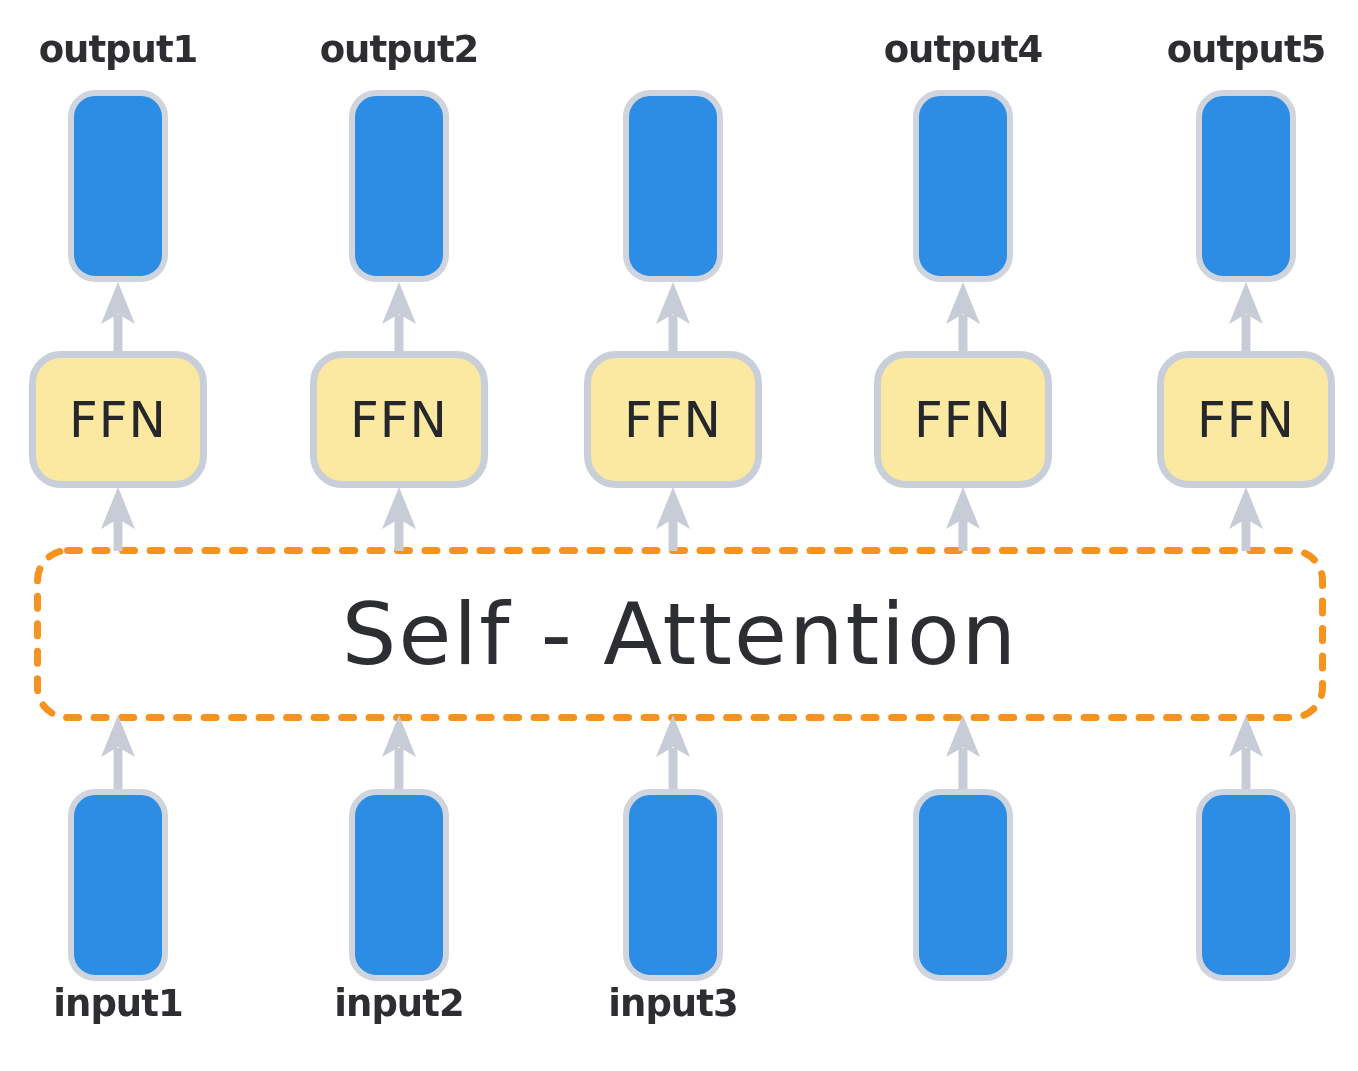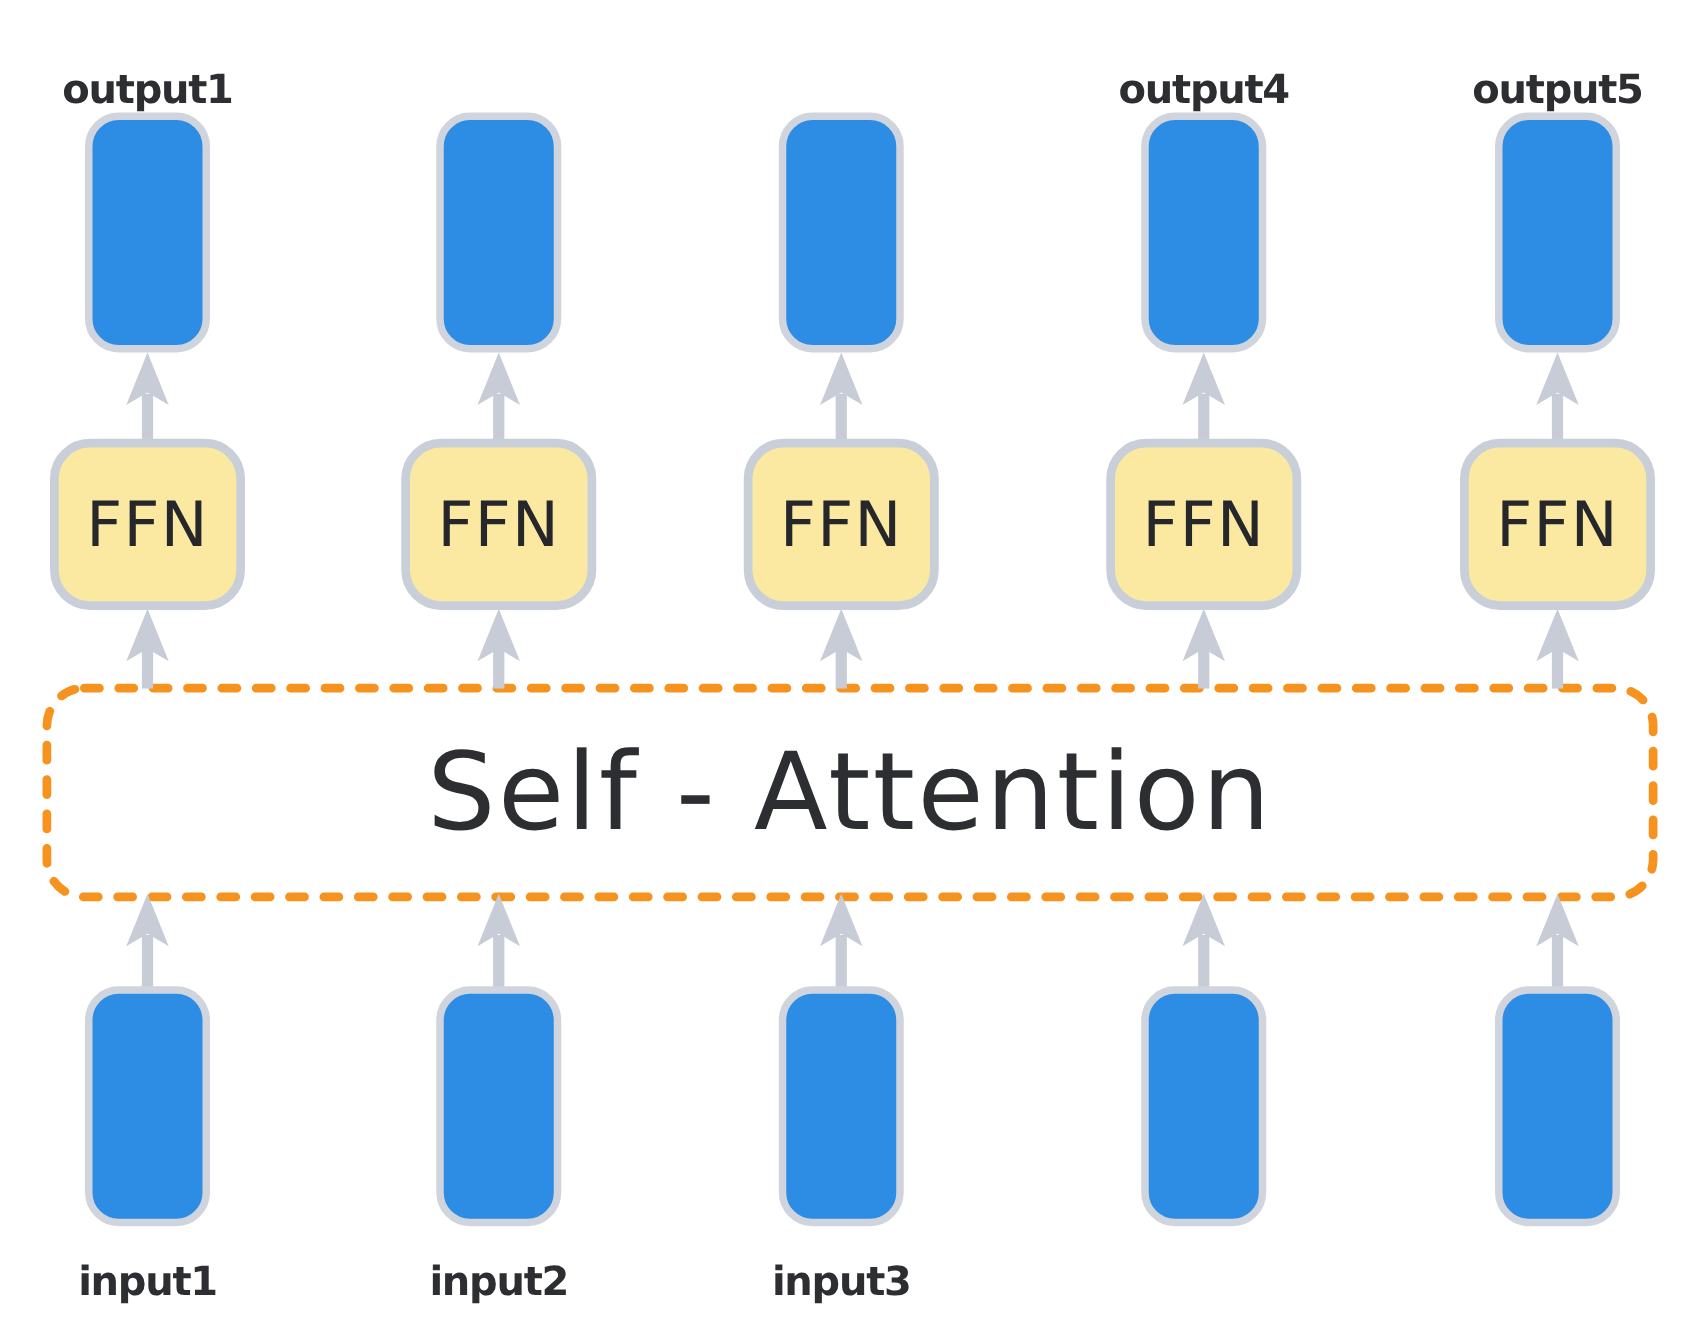--- a/index.html
+++ b/index.html
@@ -26,44 +26,43 @@
   .col-4 { left: 853px; text-align: right; }
   .col-5 { left: 1136px; }
 
   .column > * {
     position: absolute;
     left: 50%;
     transform: translateX(-50%);
   }
 
   .label {
-    font-size: 32px;
+    font-size: 37px;
     font-weight: 700;
     letter-spacing: -1px;
     color: var(--text-dark, #2d2e31);
     white-space: nowrap;
-    margin-top: 24px;
   }
   .out-label { top: 28px; }
   .in-label  { top: 982px; }
 
   .block {
     width: 100px;
     height: 192px;
     box-sizing: border-box;
     background: var(--block-blue, #2d8ce3);
     border: 6px solid var(--block-border, #cfd4dd);
     border-radius: 27px;
   }
   .out-block { top: 90px; }
   .in-block  { top: 789px; }
 
   .ffn {
     top: 351px;
-    width: 156px;
+    width: 178px;
     height: 137px;
     box-sizing: border-box;
     background: var(--ffn-fill, #fbe9a1);
     border: 7px solid var(--ffn-border, #c9cfd9);
     border-radius: 32px;
     display: flex;
     align-items: center;
     justify-content: center;
   }
   .ffn span {
@@ -126,20 +125,21 @@
     </svg>
     <svg class="arrow arrow-bottom" width="44" height="76" viewBox="0 0 44 76">
       <line x1="22" y1="34" x2="22" y2="76" stroke="currentColor" stroke-width="9"></line>
       <path d="M22 1 L39 43 L22 33 L5 43 Z" fill="currentColor"></path>
     </svg>
     <div class="block in-block"></div>
     <div class="label in-label">input1</div>
   </div>
 
   <div class="column col-2">
+    <div class="label out-label">output2</div>
     <div class="block out-block"></div>
     <svg class="arrow arrow-top" width="44" height="73" viewBox="0 0 44 73">
       <line x1="22" y1="34" x2="22" y2="73" stroke="currentColor" stroke-width="9"></line>
       <path d="M22 1 L39 43 L22 33 L5 43 Z" fill="currentColor"></path>
     </svg>
     <div class="ffn">
       <span>FFN</span>
     </div>
     <svg class="arrow arrow-mid" width="44" height="65" viewBox="0 0 44 65">
       <line x1="22" y1="32" x2="22" y2="65" stroke="currentColor" stroke-width="9"></line>

